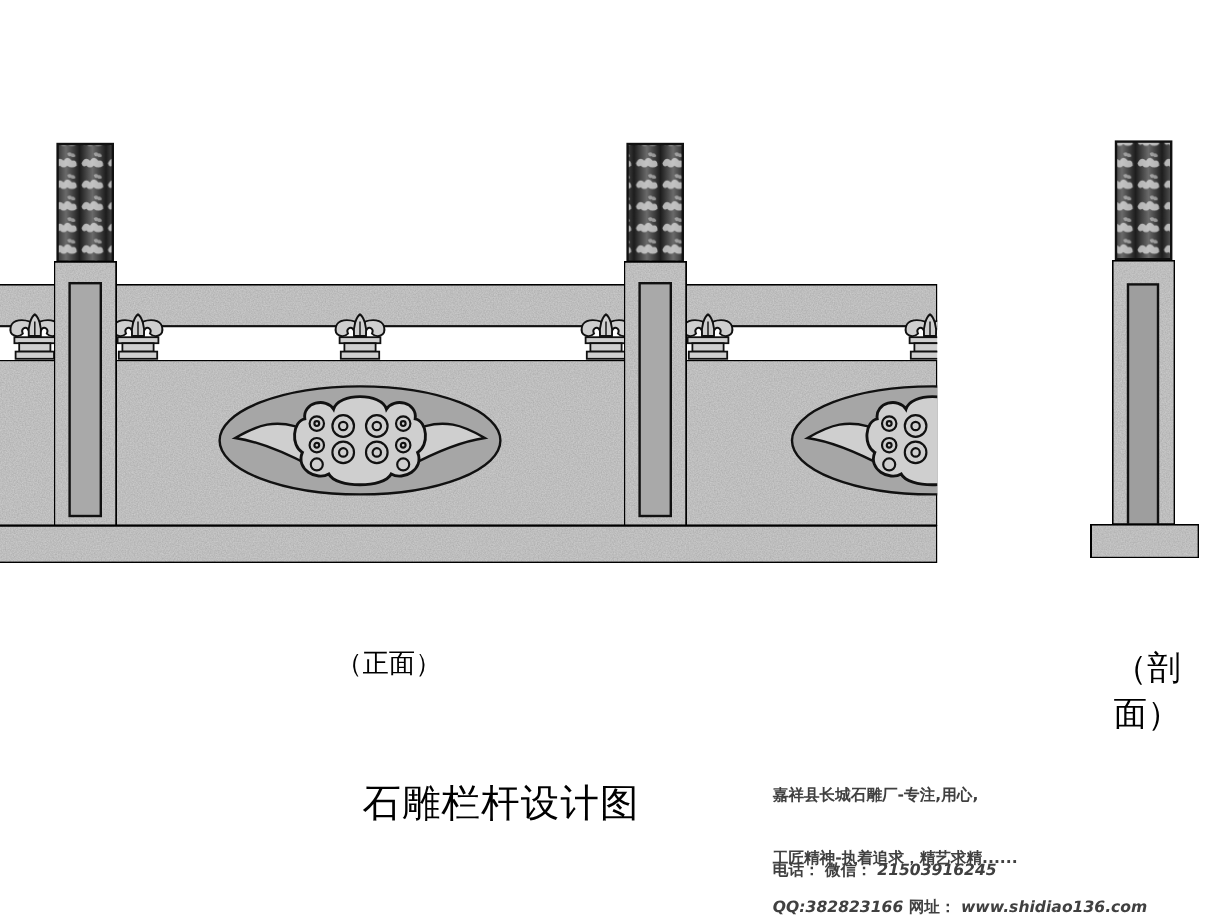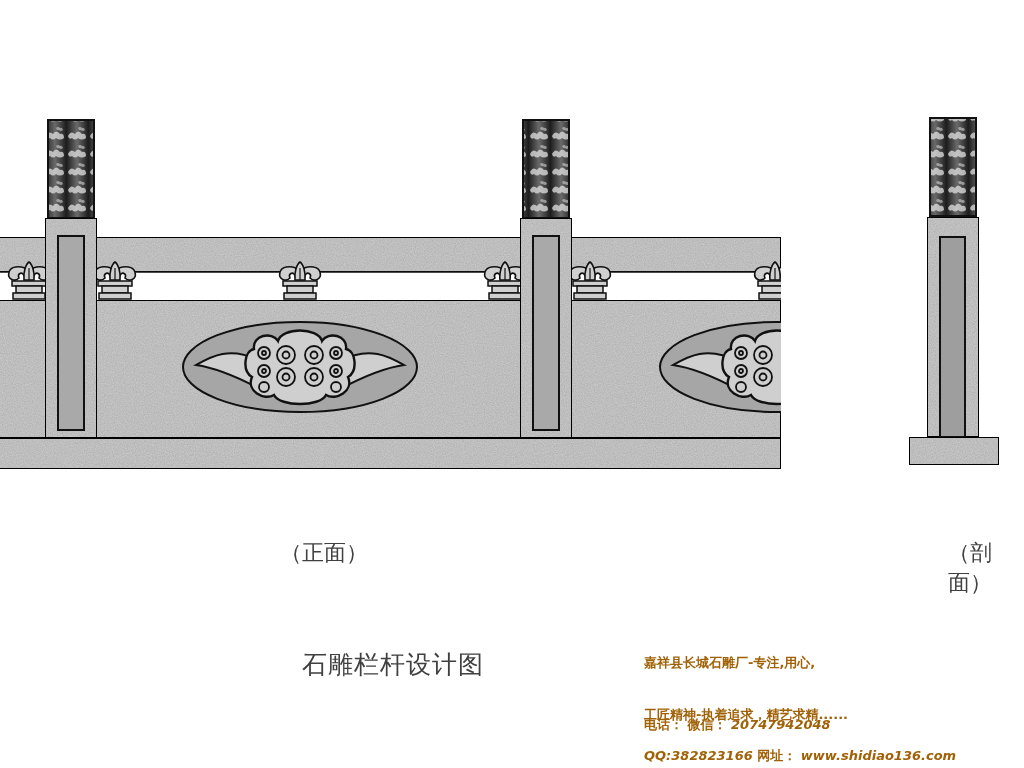--- a/index.html
+++ b/index.html
@@ -1,22 +1,22 @@
 <!DOCTYPE html>
 <html><head>
 <meta charset="utf-8">
 <style>
   html, body { margin:0; padding:0; background:#ffffff; }
   body { width:1024px; height:768px; position:relative; overflow:hidden; font-family:"DejaVu Serif", serif; }
   #drawing { position:absolute; left:0; top:0; }
-  .caption { position:absolute; font-family:Liberation Serif, serif; color:#404040; }
+  .caption { position:absolute; font-family:Liberation Serif, serif; color:#000000; }
   .view-front { left:280px; top:538px; font-size:22px; }
-  .view-section { left:948px; top:538px; font-size:22px; }
-  .title { left:302px; top:648px; font-size:25px; letter-spacing:1px; }
-  .info { position:absolute; left:644px; font-family:"DejaVu Sans", sans-serif; font-weight:bold; font-size:13px; color:#a16207; white-space:nowrap; }
+  .view-section { left:928px; top:538px; font-size:28px; }
+  .title { left:302px; top:648px; font-size:32px; letter-spacing:1px; }
+  .info { position:absolute; left:644px; font-family:"DejaVu Sans", sans-serif; font-weight:bold; font-size:13px; color:#404040; white-space:nowrap; }
   .info i { font-style:italic; }
   .line1 { top:654px; }
   .line2 { top:706px; }
   .line3 { top:716px; }
   .line4 { top:747px; }
 </style>
 </head>
 <body>
 
 <svg id="drawing" width="1024" height="768" viewBox="0 0 1024 768" xmlns="http://www.w3.org/2000/svg">
@@ -124,19 +124,19 @@
 
 <div class="caption view-front">（正面）</div>
 <div class="caption view-section">（剖面）</div>
 <div class="caption title">石雕栏杆设计图</div>
 
 <div class="info line1">嘉祥县长城石雕厂-专注,用心,</div>
 <div class="info line2">工匠精神-执着追求，精艺求精......</div>
 <div class="info line3">
   <span>电话：</span>
   <span>微信：</span>
-  <i>20747942048</i>
+  <i>21503916245</i>
 </div>
 <div class="info line4">
   <i>QQ:</i><i>382823166</i>
   <span>网址：</span>
   <i>www.shidiao136.com</i>
 </div>
 
 </body></html>

